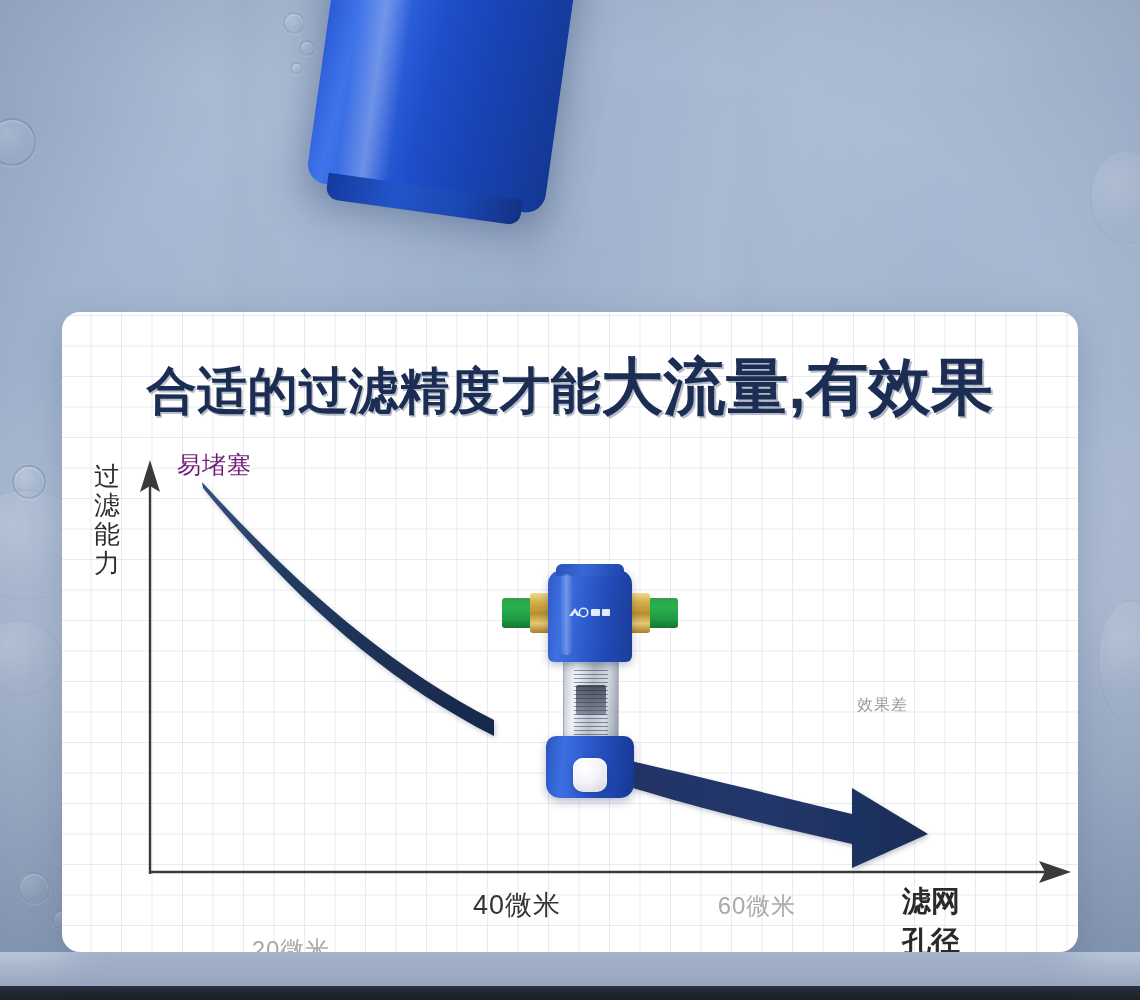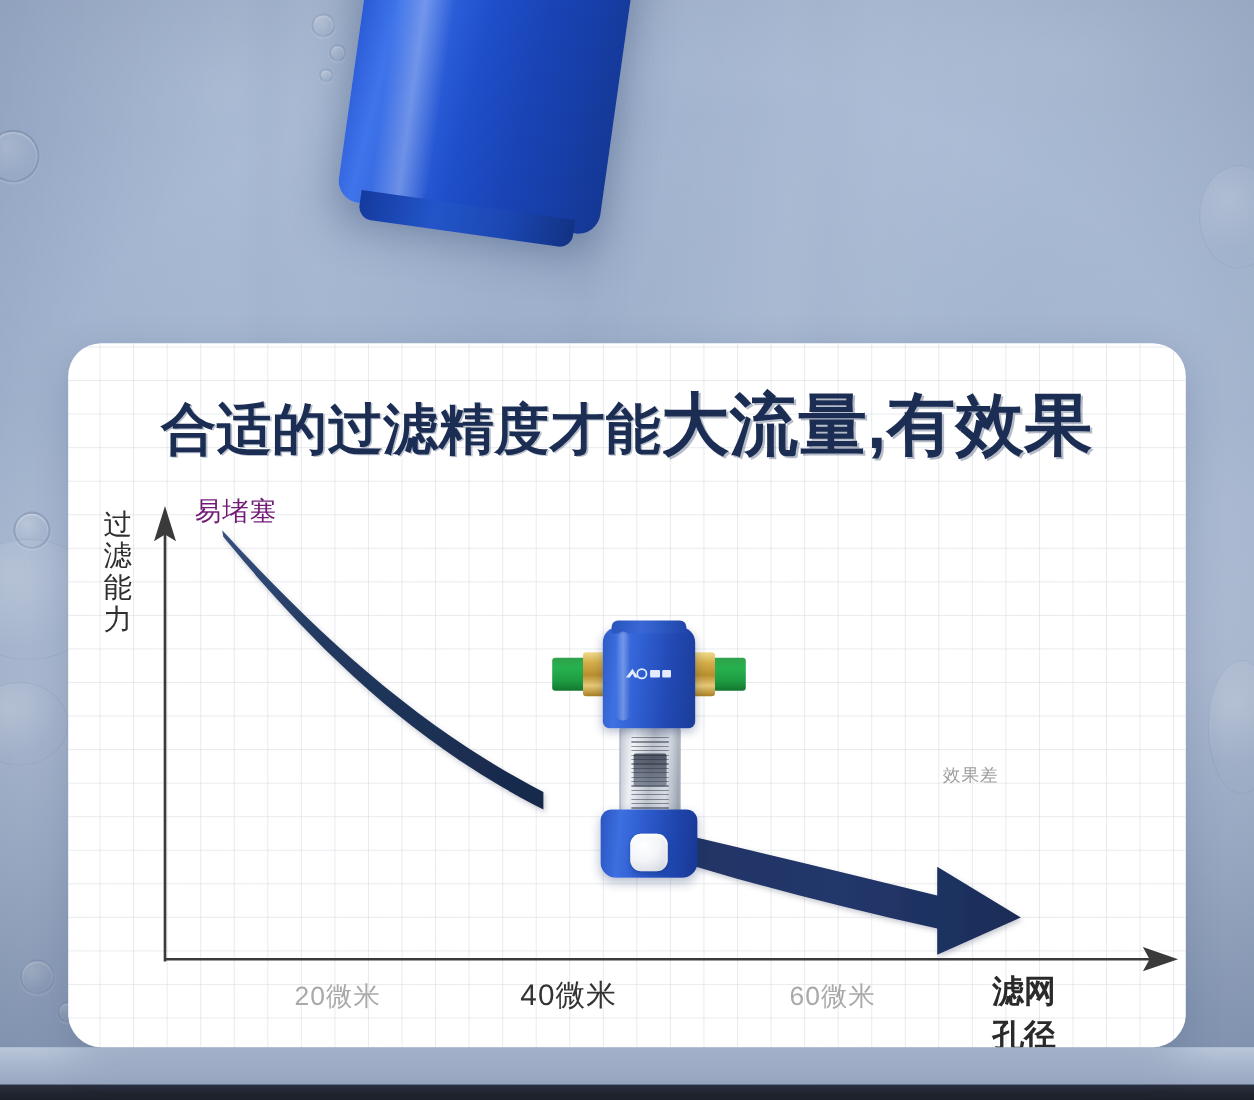--- a/index.html
+++ b/index.html
@@ -132,21 +132,21 @@
   }
 
   
   .card {
     position: absolute;
     left: 62px;
     top: 312px;
     width: 1016px;
     height: 640px;
     background: #ffffff;
-    border-radius: 30px;
+    border-radius: 18px;
     box-shadow: 0 10px 36px rgba(40,60,100,0.20);
     overflow: hidden;
   }
   .card-grid {
     position: absolute;
     inset: 0;
     background-image:
       linear-gradient(to right, rgba(210,214,222,0.50) 1px, transparent 1px),
       linear-gradient(to bottom, rgba(210,214,222,0.50) 1px, transparent 1px);
     background-size: 30.5px 30.5px;
@@ -230,21 +230,21 @@
     font-size: 24px;
     color: #a9a9a9;
     letter-spacing: 1px;
     text-align: center;
   }
   .tick.is-active {
     color: #333333;
     font-size: 27px;
     top: 575px;
   }
-  .tick-20 { left: 170px; width: 150px; }
+  .tick-20 { left: 154px; width: 150px; margin-top: 44px; }
   .tick-40 { left: 360px; width: 190px; }
   .tick-60 { left: 620px; width: 150px; }
 
   
   .filter-product {
     position: absolute;
     left: 440px;
     top: 248px;
     width: 176px;
     height: 240px;

